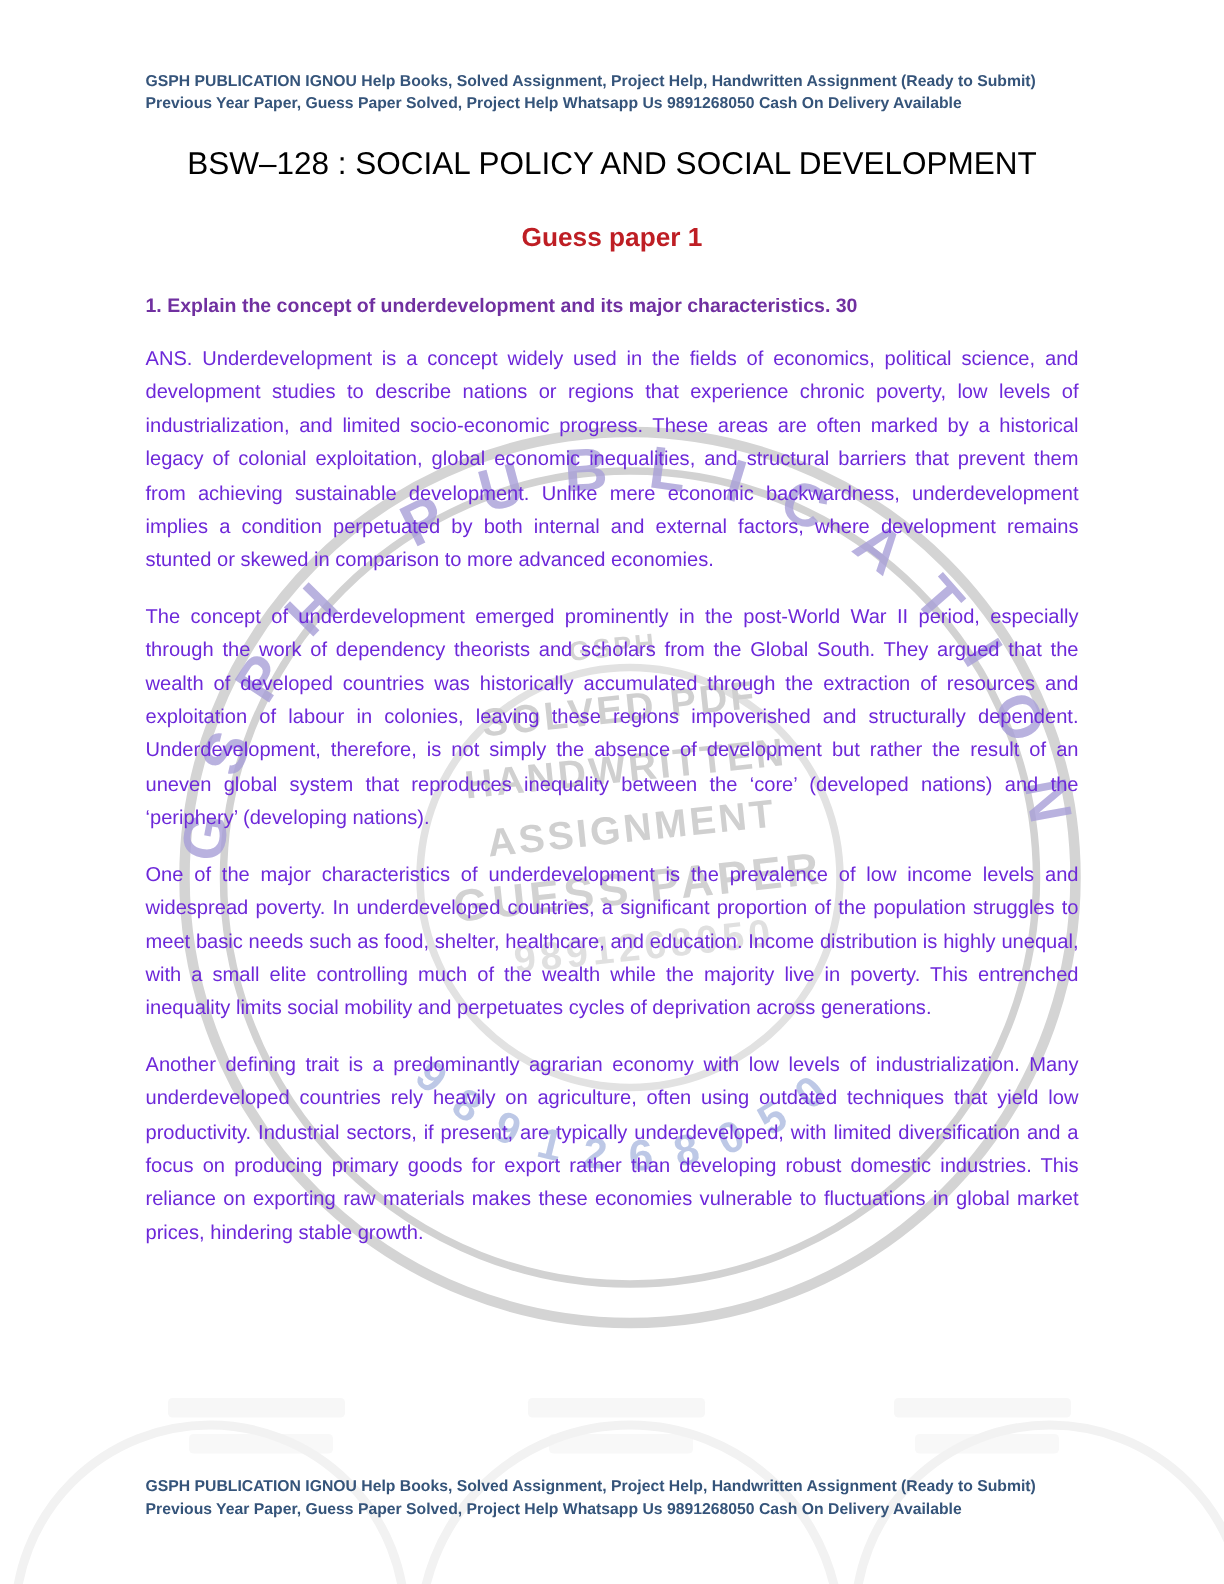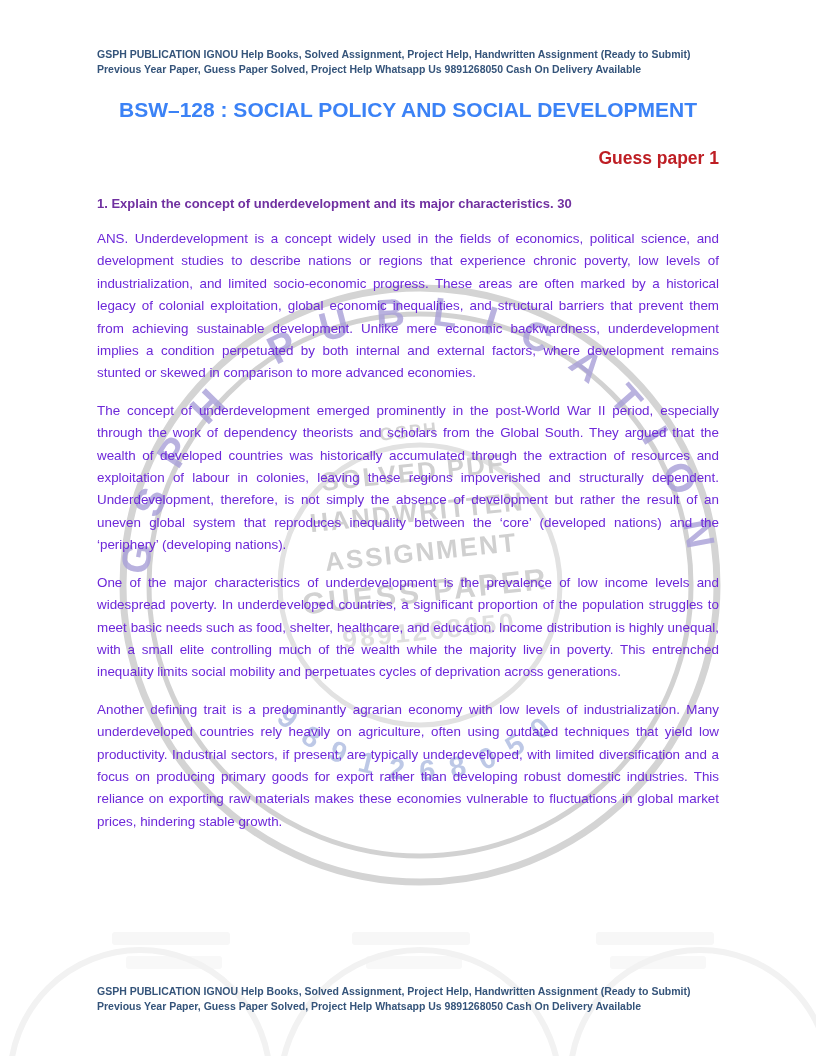--- a/index.html
+++ b/index.html
@@ -24,33 +24,33 @@
   }
   .hdr {
     color: #35547A;
     font-weight: bold;
     font-size: 10.5px;
     line-height: 15px;
     text-align: left;
   }
   .doc-title {
     margin-top: 20px;
-    color: #3b82f6;
-    font-weight: bold;
+    color: #000000;
+    font-weight: normal;
     font-size: 21px;
     line-height: 26px;
     text-align: center;
   }
   .doc-subtitle {
     margin-top: 24px;
     color: #BE1E24;
     font-weight: bold;
     font-size: 17.5px;
     line-height: 22px;
-    text-align: right;
+    text-align: center;
   }
   .question {
     margin-top: 26px;
     color: #7030A0;
     font-weight: bold;
     font-size: 13px;
     line-height: 18px;
     text-align: left;
   }
   .para {

